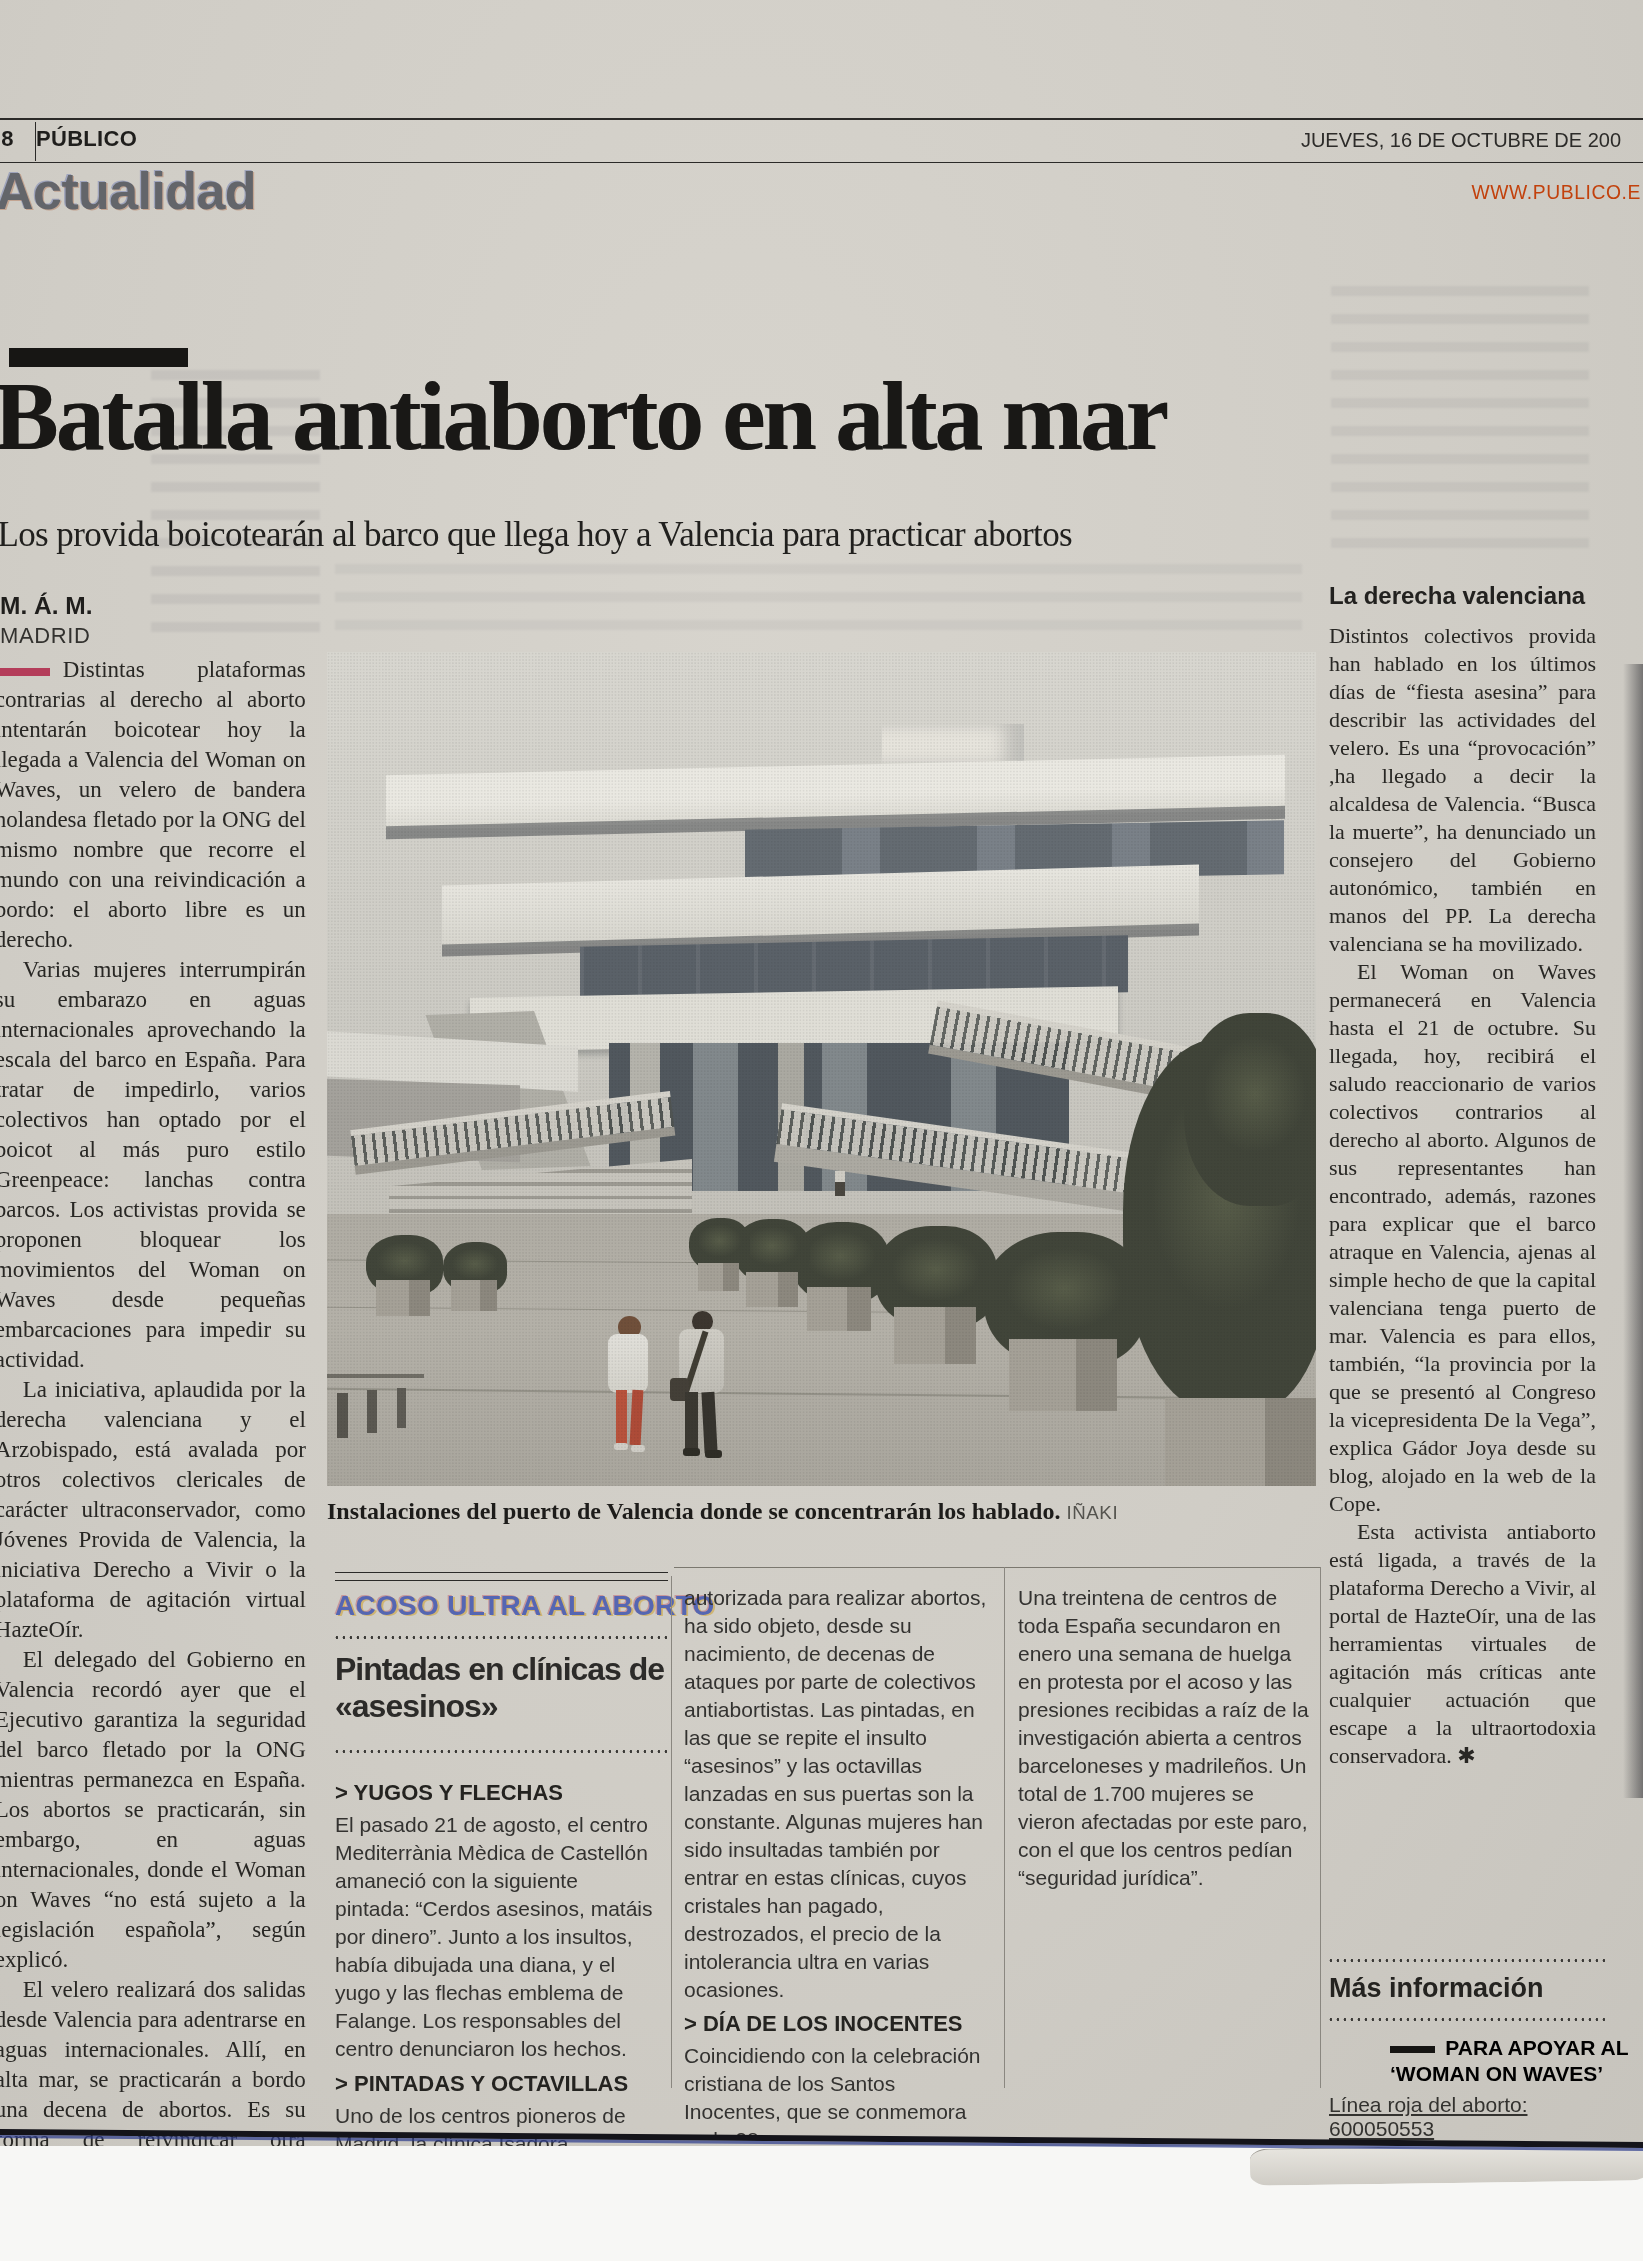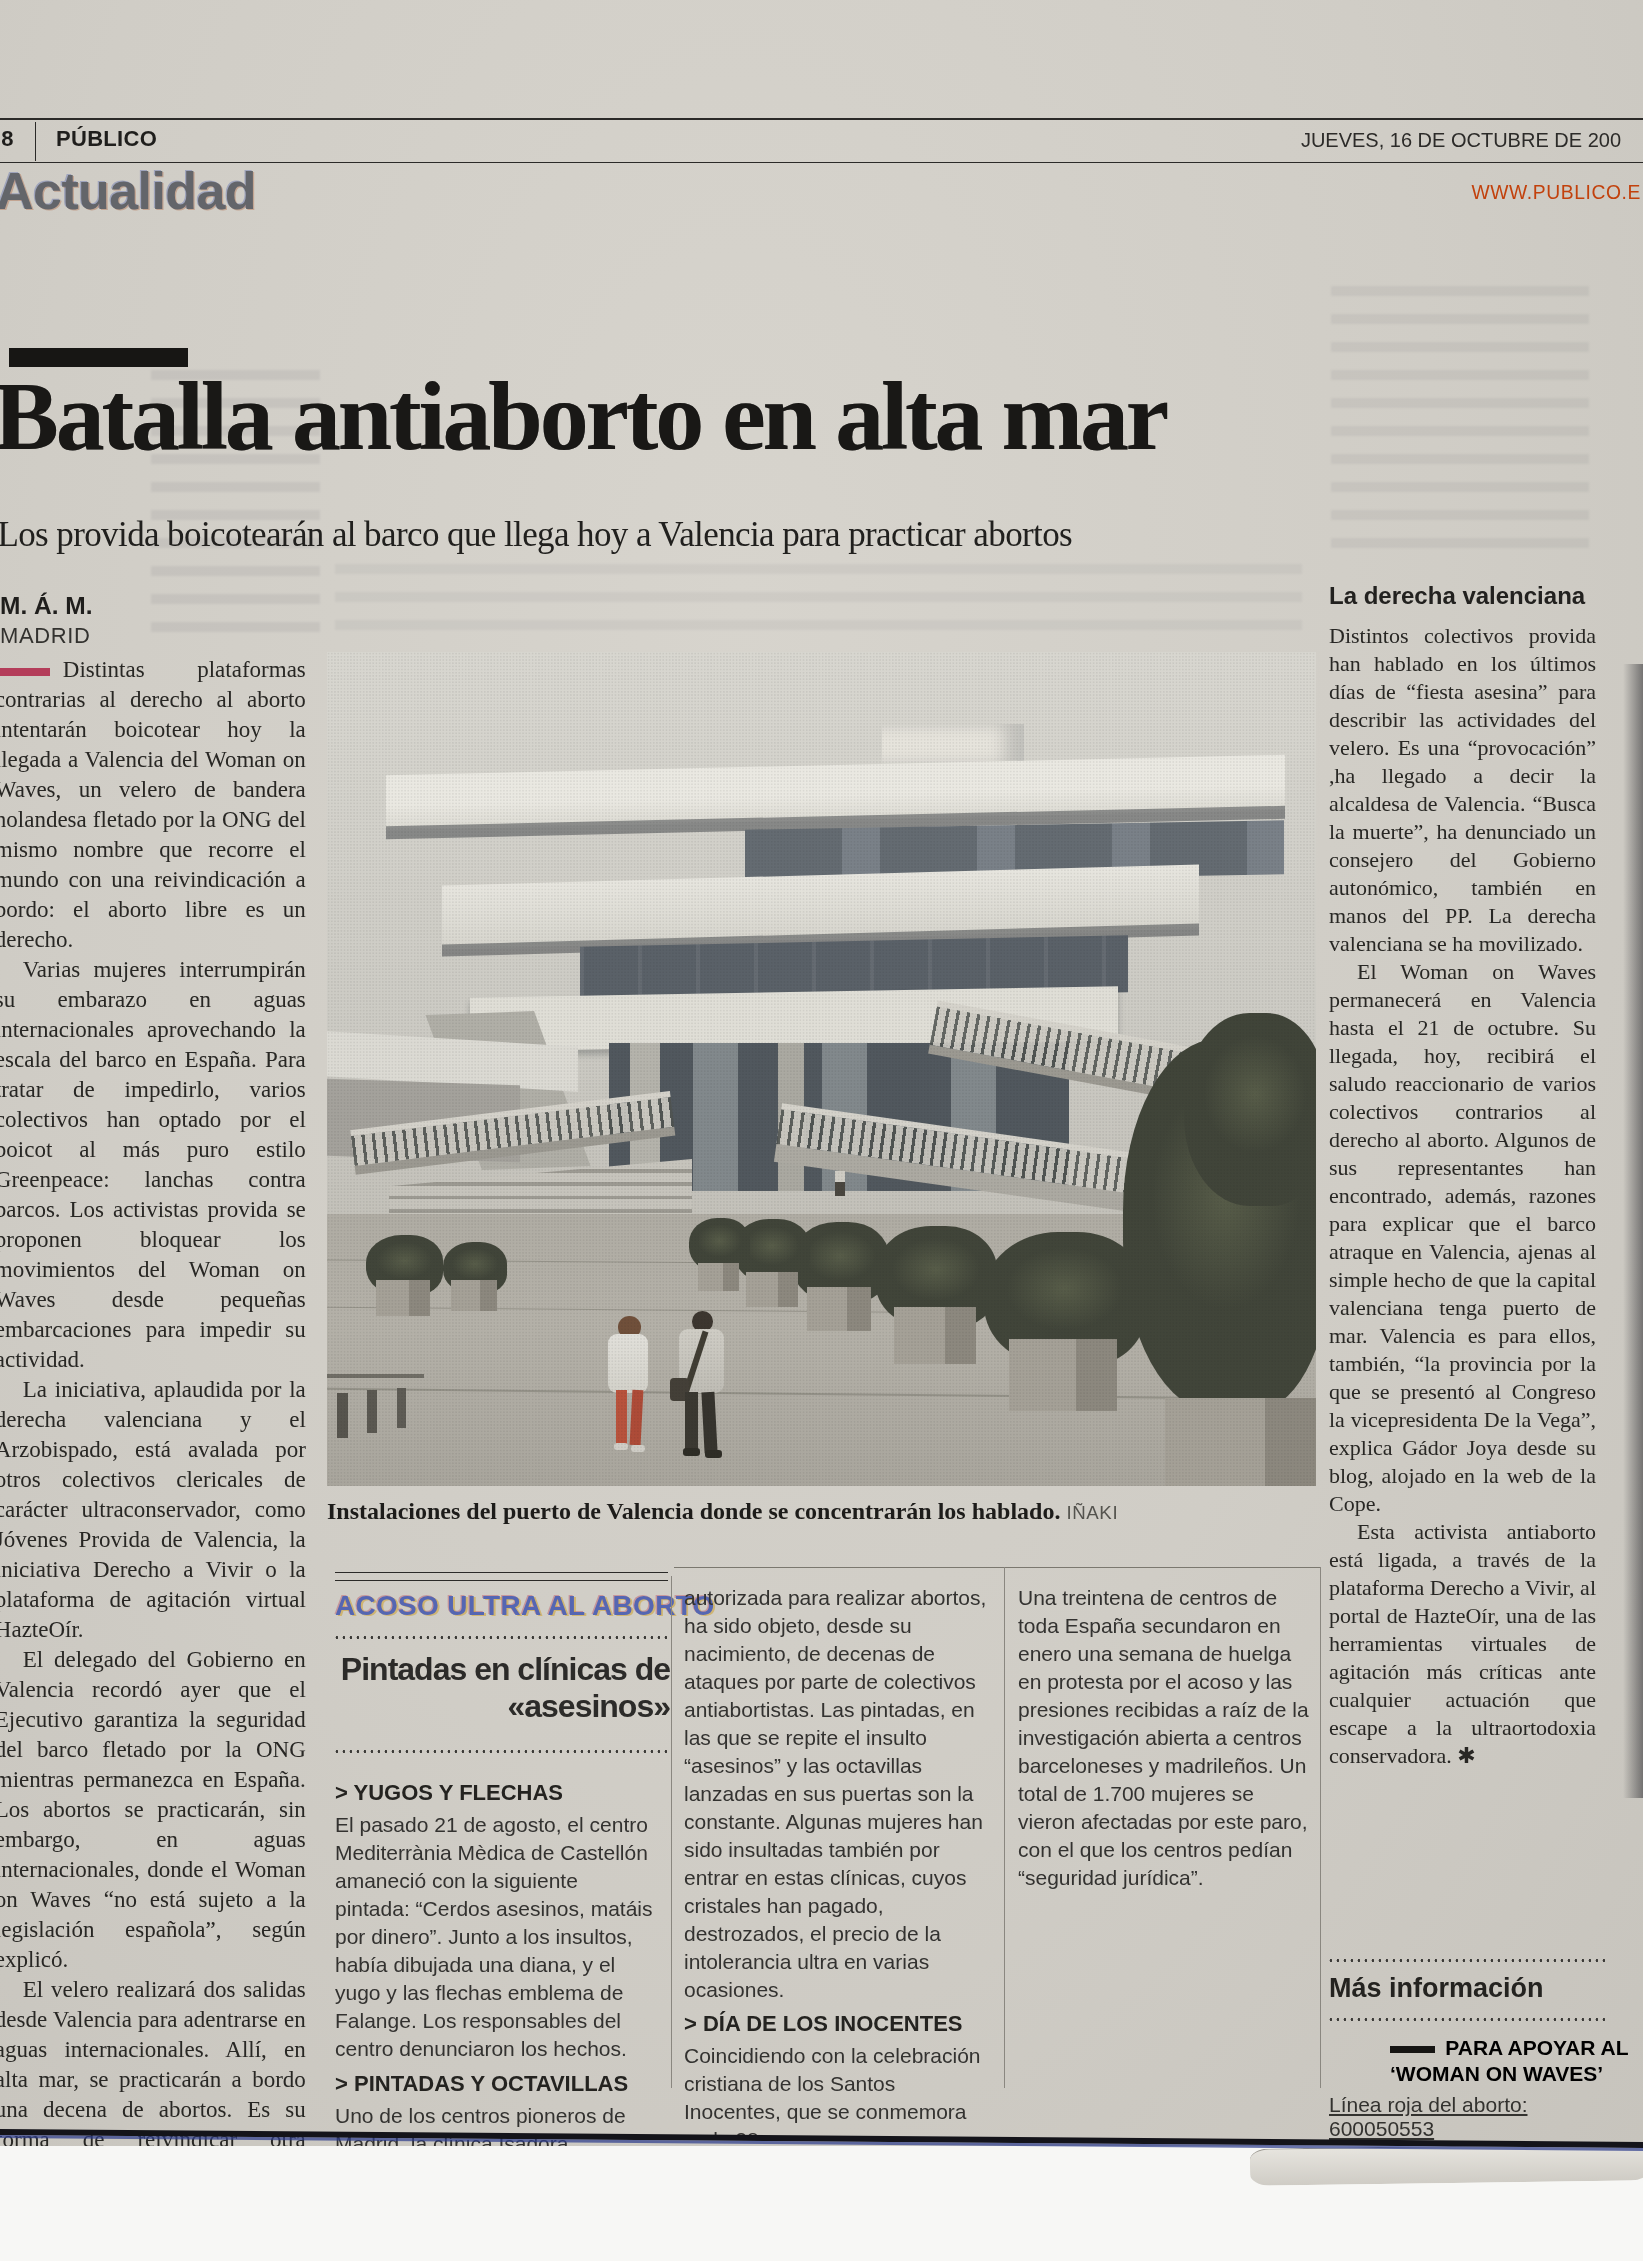--- a/index.html
+++ b/index.html
@@ -8,21 +8,21 @@
   .abs{position:absolute;}
   
   #paper{left:0;top:0;width:1643px;height:2147px;
     background:radial-gradient(ellipse at 45% 28%, #d7d4cd 0%, #d0cdc6 55%, #c7c4bd 100%);}
   .hr{background:#2b2a28;}
   
   #rule-top{left:0;top:118px;width:1643px;height:1.9px;}
   #rule-mid{left:0;top:162px;width:1643px;height:1.3px;}
   #pagenum{left:1.3px;top:126px;font:700 22px "Liberation Sans",sans-serif;color:#1f1e1c;}
   #hdr-div{left:35px;top:122px;width:1.3px;height:39px;background:#2b2a28;}
-  #brand{left:56px;top:126px;font:700 22px "Liberation Sans",sans-serif;letter-spacing:0.3px;color:#1f1e1c;}
+  #brand{left:36px;top:126px;font:700 22px "Liberation Sans",sans-serif;letter-spacing:0.3px;color:#1f1e1c;}
   #date{left:979px;top:129px;width:642px;text-align:right;font:400 20px "Liberation Sans",sans-serif;color:#2c2b29;}
   #website{left:999px;top:182px;width:642px;text-align:right;font:400 19.3px "Liberation Sans",sans-serif;color:#c2410c;letter-spacing:0.6px;}
   #section{left:-3.9px;top:165px;font:700 52px/1 "Liberation Sans",sans-serif;color:#63656a;letter-spacing:-0.6px;
     text-shadow:1.3px 0.6px 0 rgba(170,90,50,.35),-1.3px -0.6px 0 rgba(70,90,170,.35);}
   
   #kickbar{left:9px;top:348px;width:179px;height:19.3px;background:#171614;}
   #headline{left:-6.4px;top:365px;width:1656px;font:700 98px/1.05 "Liberation Serif",serif;
     letter-spacing:-3.2px;color:#191816;text-shadow:0 0 0.6px rgba(0,0,0,.45);}
   #subhead{left:-2.6px;top:516px;width:1640px;font:400 35px/1.1 "Liberation Serif",serif;color:#21201e;letter-spacing:-0.6px;}
   #byline{left:0;top:592px;font:700 24.5px "Liberation Sans",sans-serif;color:#1f1e1c;}
@@ -53,21 +53,21 @@
   #caption .credit{font:400 18.7px "Liberation Sans",sans-serif;color:#54534e;letter-spacing:0.6px;}
   
   .dotted{height:3.2px;background-image:radial-gradient(circle at 1.9px 1.6px, #3b3a37 1.2px, transparent 1.5px);
     background-size:7px 3.2px;background-repeat:repeat-x;}
   #b-hairline{left:674px;top:1567px;width:646px;height:1.3px;background:#7b786f;}
   #b-dbl1{left:335px;top:1572px;width:333px;height:1.3px;}
   #b-dbl2{left:335px;top:1580px;width:333px;height:1.3px;}
   #kicker{left:335px;top:1590px;width:580px;font:800 28px "Liberation Sans",sans-serif;color:#5566b2;letter-spacing:0.3px;
     text-shadow:1.9px 1.3px 0 rgba(205,160,45,.55), -1.3px -0.6px 0 rgba(185,70,90,.4);}
   #b-dot1{left:335px;top:1636px;width:333px;}
-  #headline2{left:335px;top:1651px;width:335px;font:700 32px/37px "Liberation Sans",sans-serif;letter-spacing:-1px;color:#2c2b29;text-align:right;}
+  #headline2{left:335px;top:1651px;width:335px;font:700 32px/37px "Liberation Sans",sans-serif;letter-spacing:-1px;color:#2c2b29;}
   #b-dot2{left:335px;top:1750px;width:333px;}
   .bcol{font:400 21px/28px "Liberation Sans",sans-serif;color:#333230;text-align:left;overflow:hidden;}
   .bcol p{margin:0;}
   .bsub{font:800 22px/28px "Liberation Sans",sans-serif;color:#242320;margin:6.4px 0 3.9px 0;}
   #bcol-a{left:335px;top:1773px;width:323px;height:374px;}
   #bcol-b{left:684px;top:1584px;width:309px;height:554px;}
   #bcol-c{left:1018px;top:1584px;width:294px;height:554px;}
   .vsep{width:1.3px;background:#8a8780;}
   #vsep1{left:671px;top:1576px;height:512px;}
   #vsep2{left:1004px;top:1567px;height:521px;}

